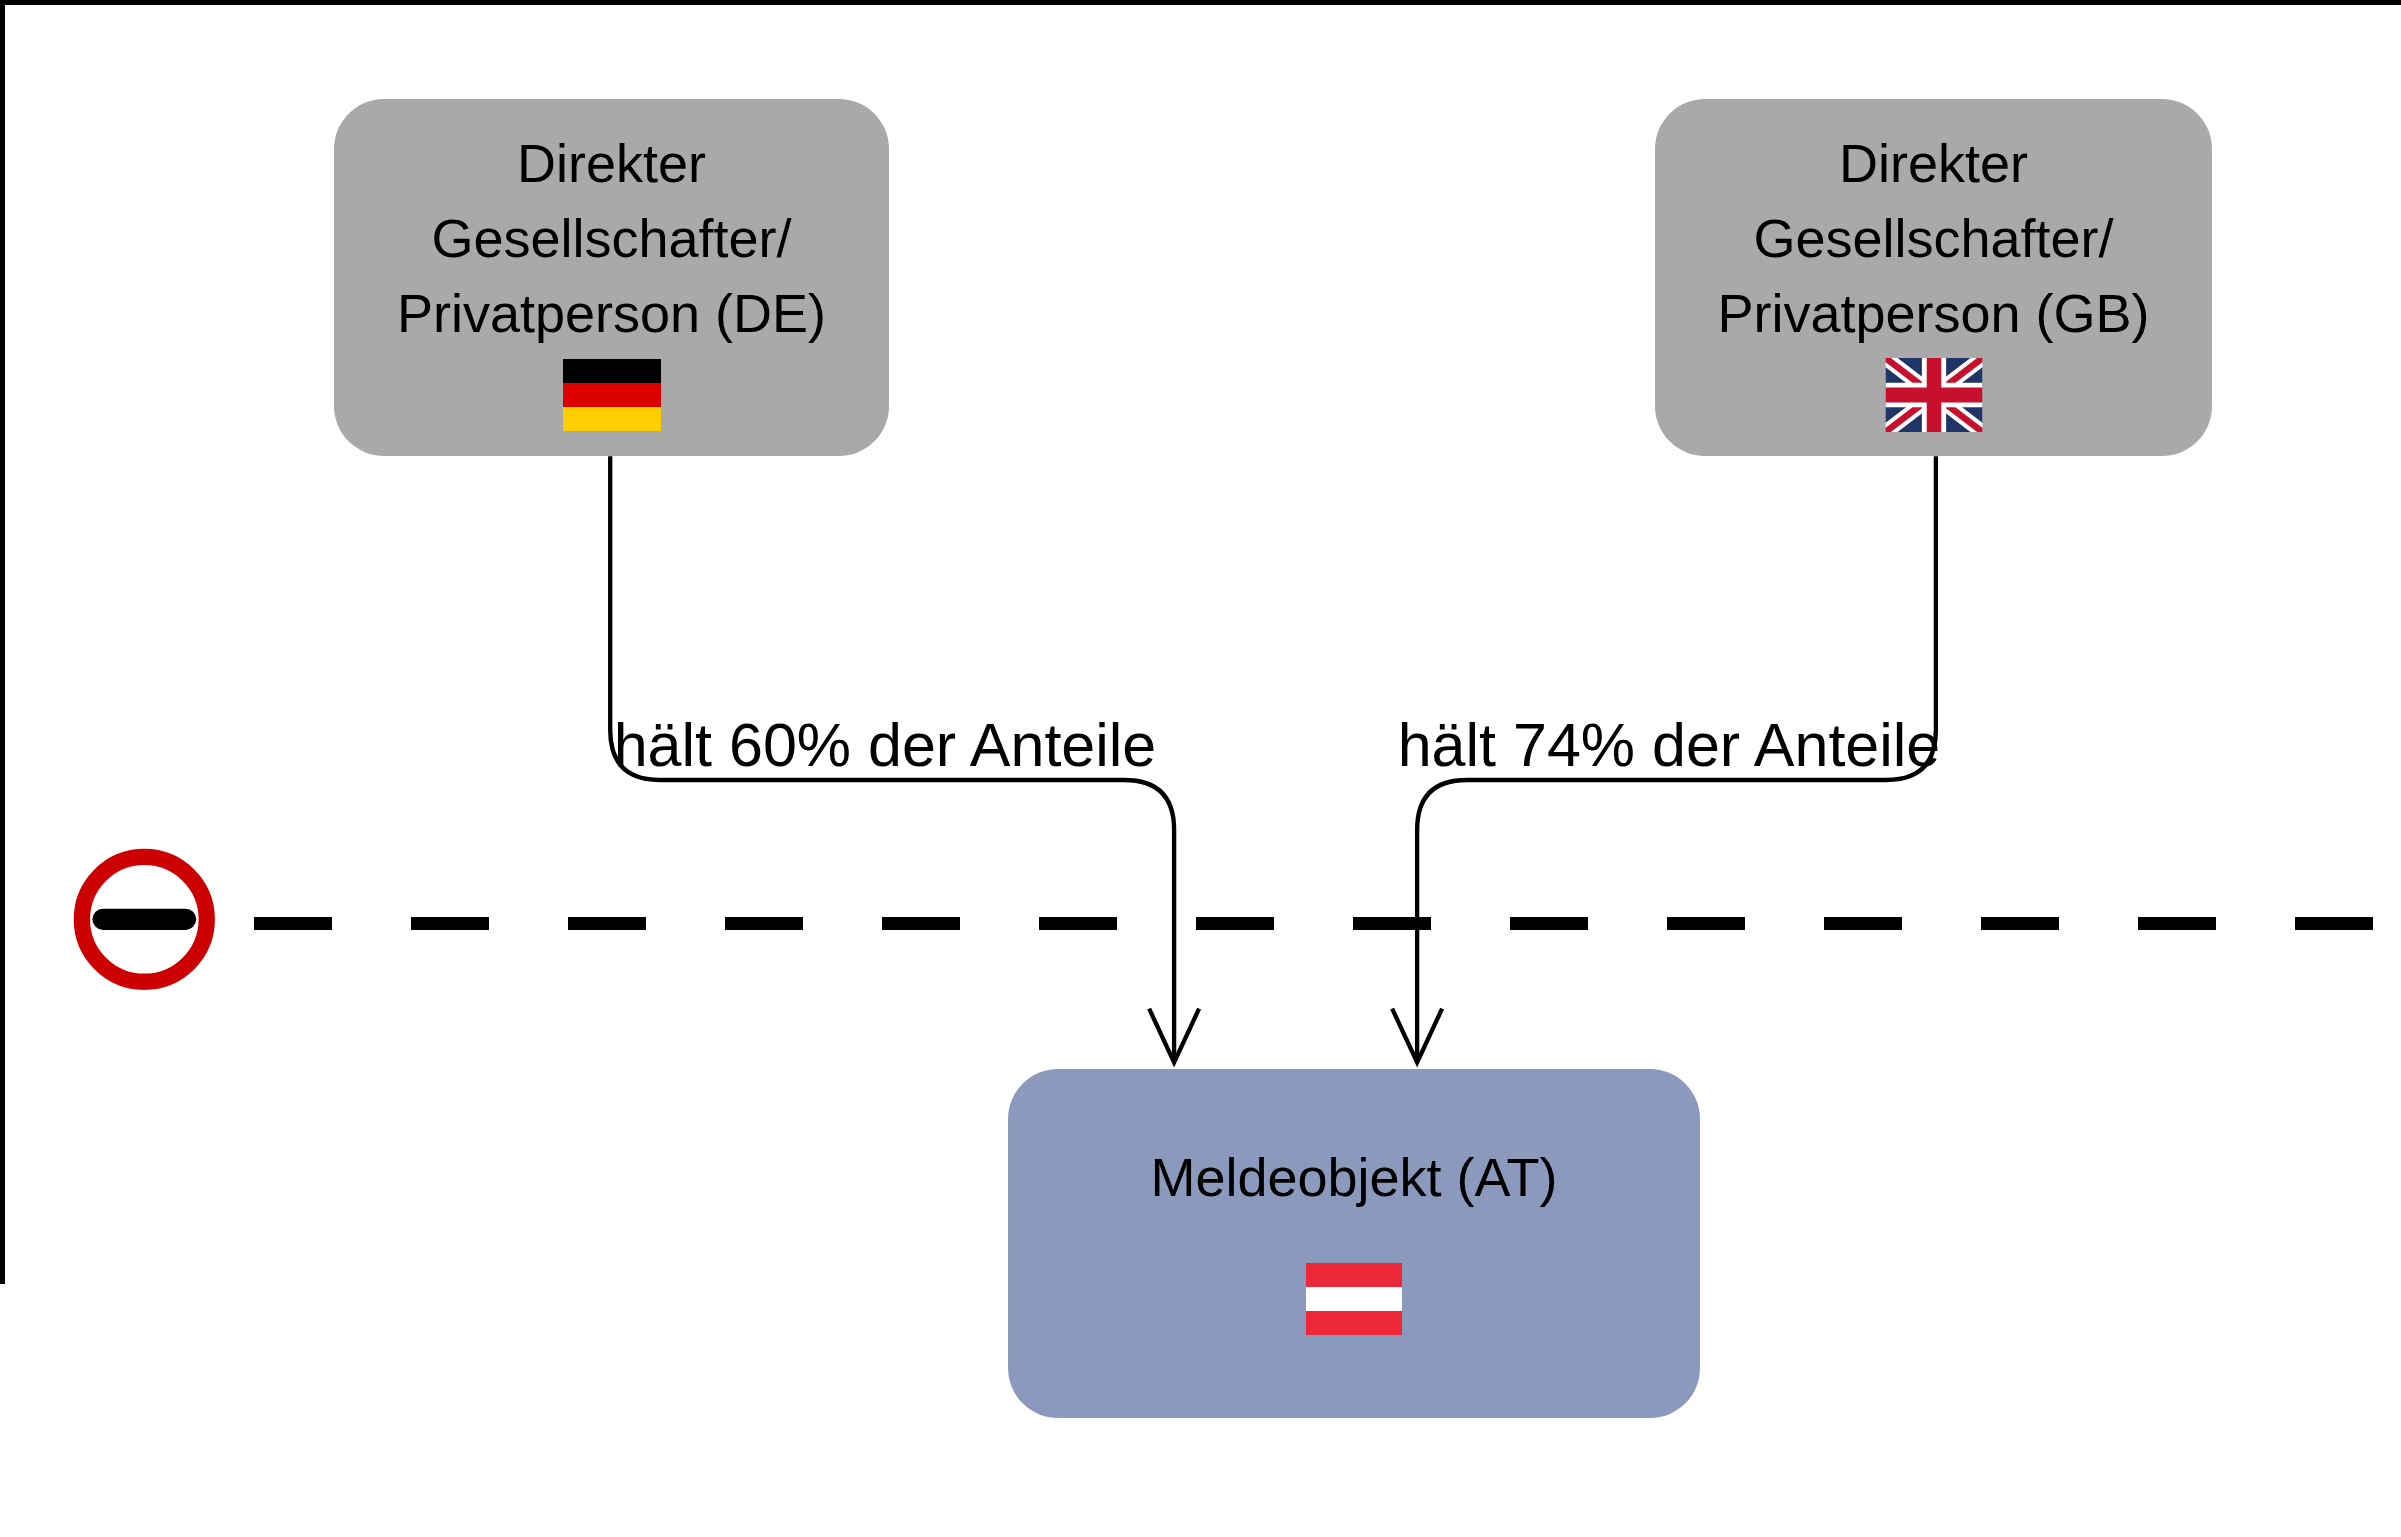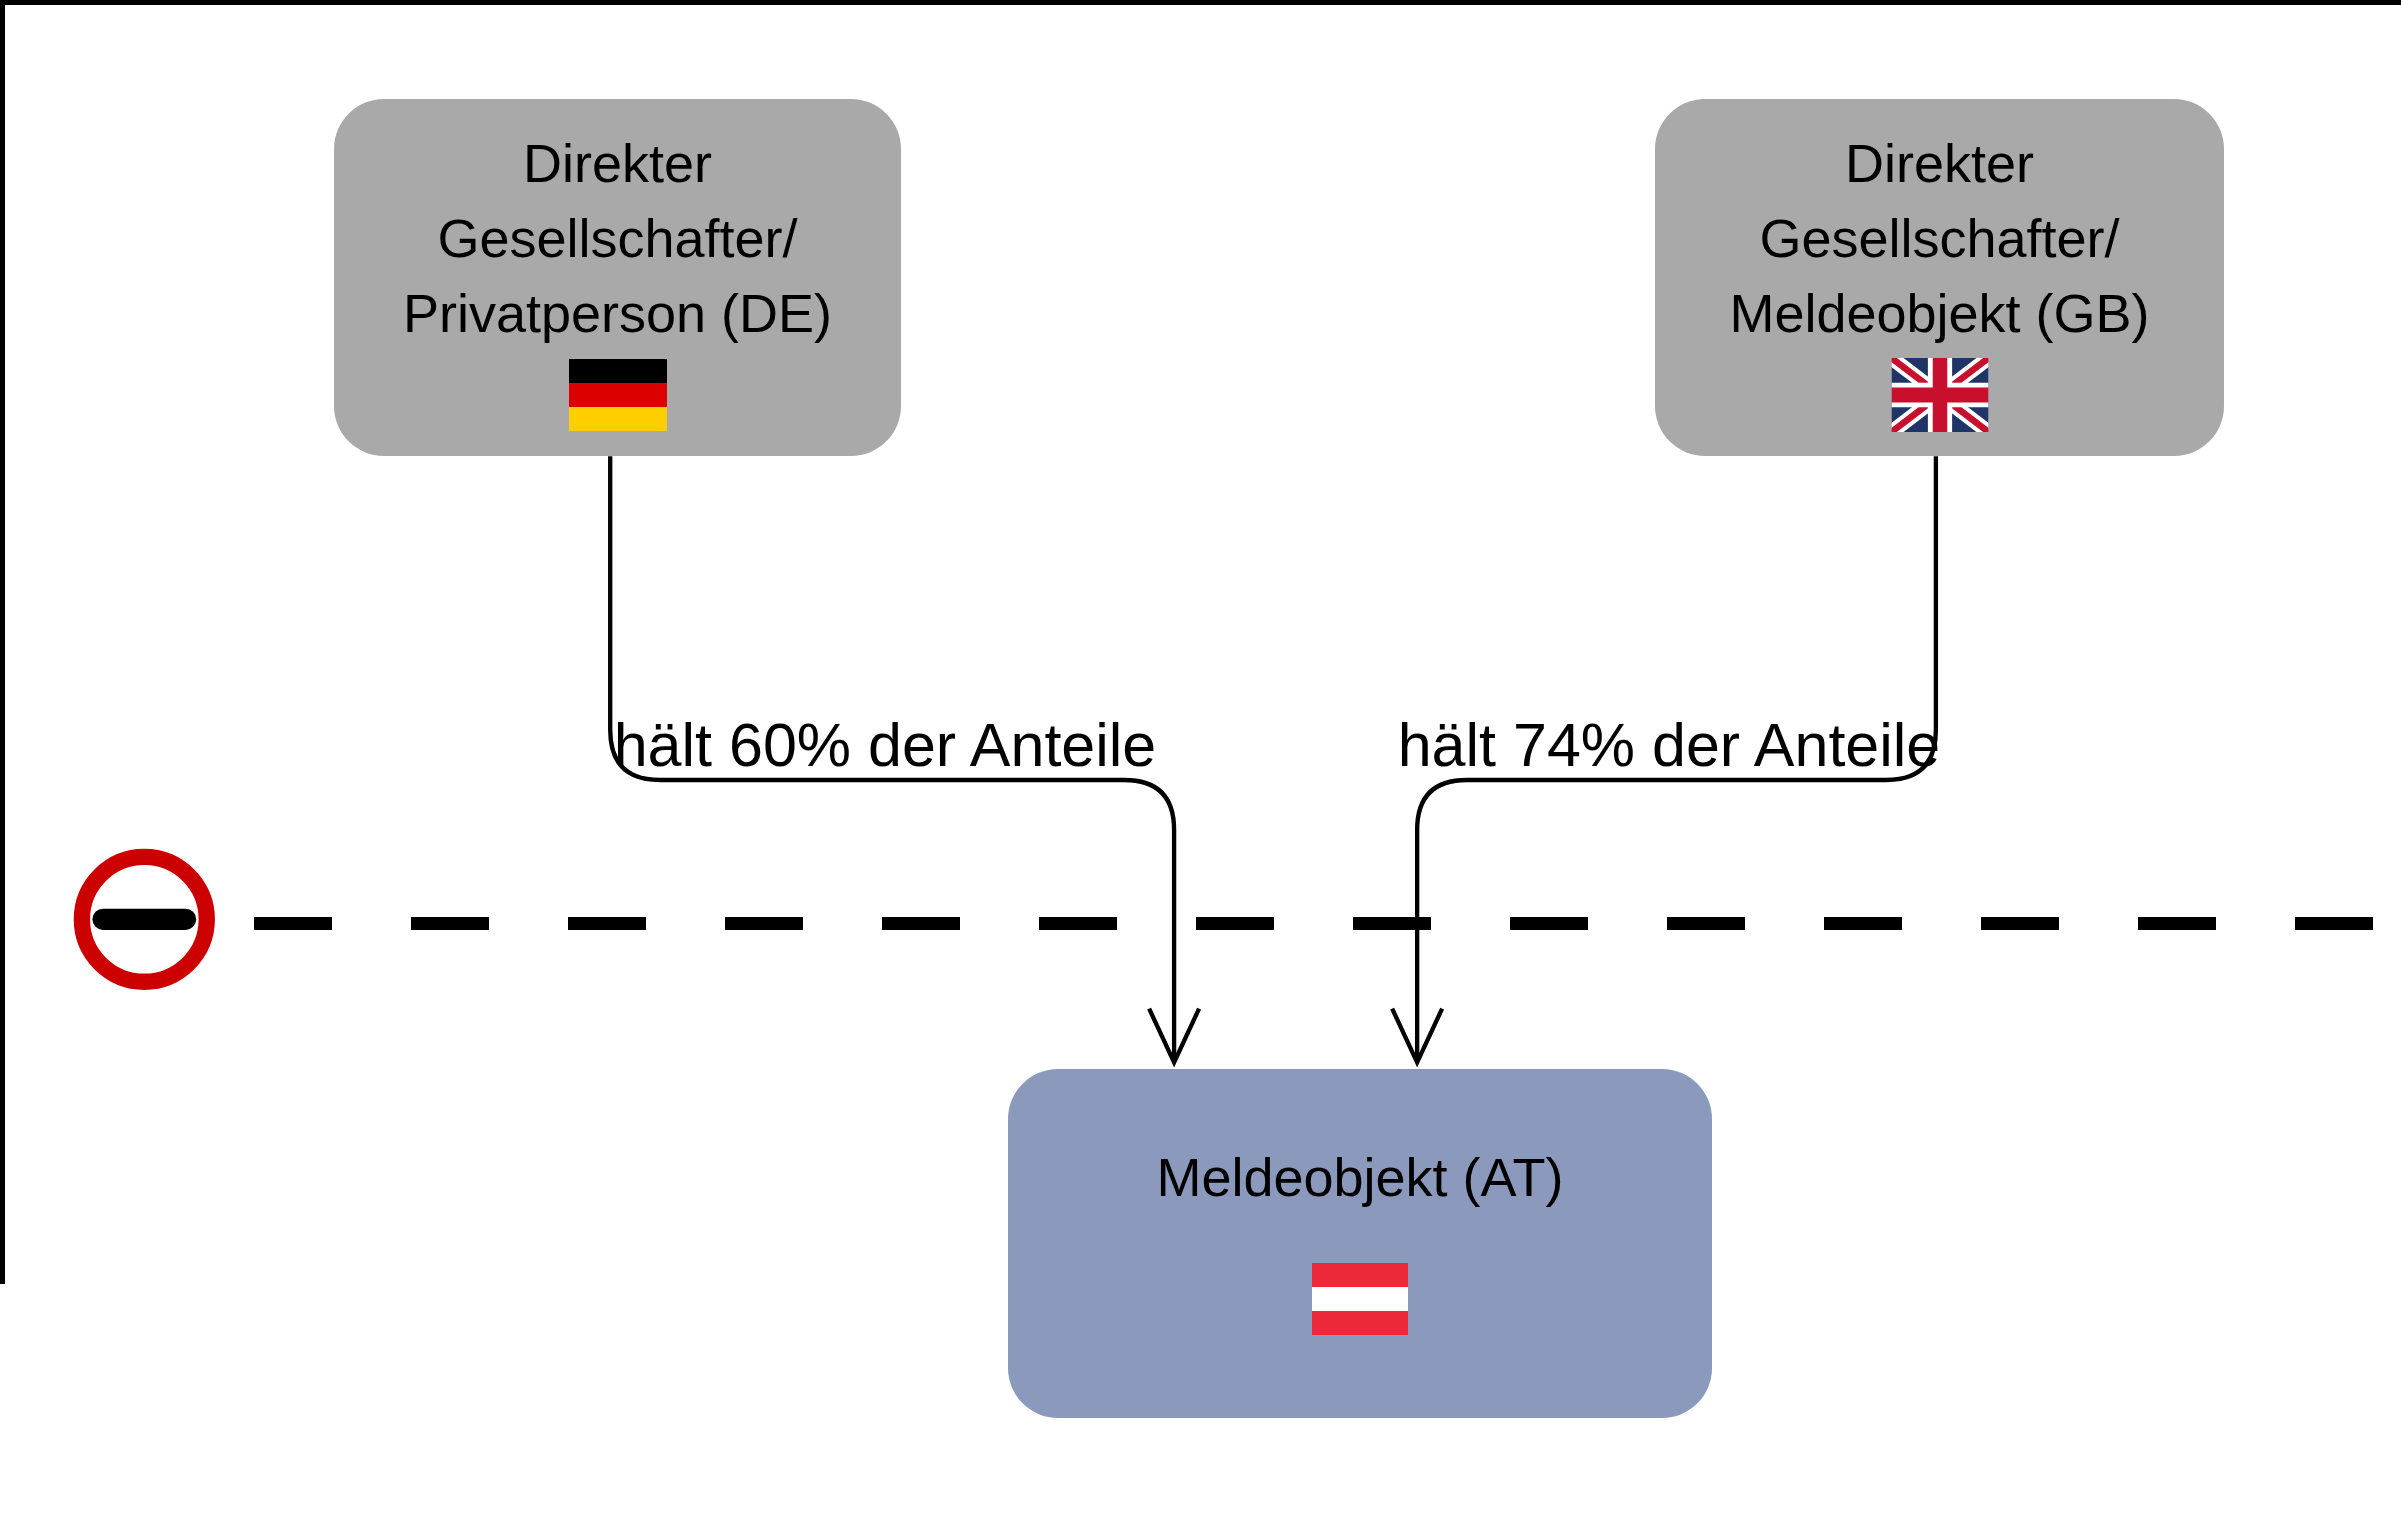--- a/index.html
+++ b/index.html
@@ -5,21 +5,21 @@
   html,body{margin:0;padding:0;background:#ffffff;}
   #canvas{
     position:relative;width:2402px;height:1537px;background:#ffffff;overflow:hidden;
     font-family:"Liberation Sans",sans-serif;color:#000;
   }
   .abs{position:absolute;}
   
   .border-top{left:0;top:0;width:2402px;height:4.8px;background:#000;}
   .border-left{left:0;top:0;width:4.8px;height:1284px;background:#000;}
   
-  .node{border-radius:50px;padding-left:12px;}
+  .node{border-radius:50px;}
   .node-gray{background:#a9a9a9;}
   .node-blue{background:#8b9abc;}
   .node-de{left:334px;top:99px;width:555px;height:357px;}
   .node-gb{left:1655px;top:99px;width:557px;height:357px;}
   .node-at{left:1008px;top:1069px;width:692px;height:349px;}
   .node-text{
     position:absolute;left:0;right:0;text-align:center;
     font-size:54px;line-height:75px;white-space:nowrap;
   }
   .node-text.three-lines{top:27px;}
@@ -82,21 +82,21 @@
       <div class="stripe" style="background-color: rgb(0, 0, 0);"></div>
       <div class="stripe" style="background-color: rgb(221, 0, 0);"></div>
       <div class="stripe" style="background-color: rgb(255, 206, 0);"></div>
     </div>
   </div>
 
   <div class="abs node node-gray node-gb">
     <div class="node-text three-lines">
       <span class="node-line">Direkter</span>
       <span class="node-line">Gesellschafter/</span>
-      <span class="node-line">Meldeobjekt (GB)</span>
+      <span class="node-line">Privatperson (GB)</span>
     </div>
     <div class="flag flag-uk">
       <svg width="97" height="74" viewBox="0 0 60 45" preserveAspectRatio="none">
         <rect width="60" height="45" fill="#1f3567"></rect>
         <path d="M0,0 L60,45 M60,0 L0,45" stroke="#ffffff" stroke-width="9"></path>
         <path d="M0,0 L60,45 M60,0 L0,45" stroke="#c8102e" stroke-width="4"></path>
         <path d="M30,0 V45 M0,22.5 H60" stroke="#ffffff" stroke-width="15"></path>
         <path d="M30,0 V45 M0,22.5 H60" stroke="#c8102e" stroke-width="9"></path>
       </svg>
     </div>

